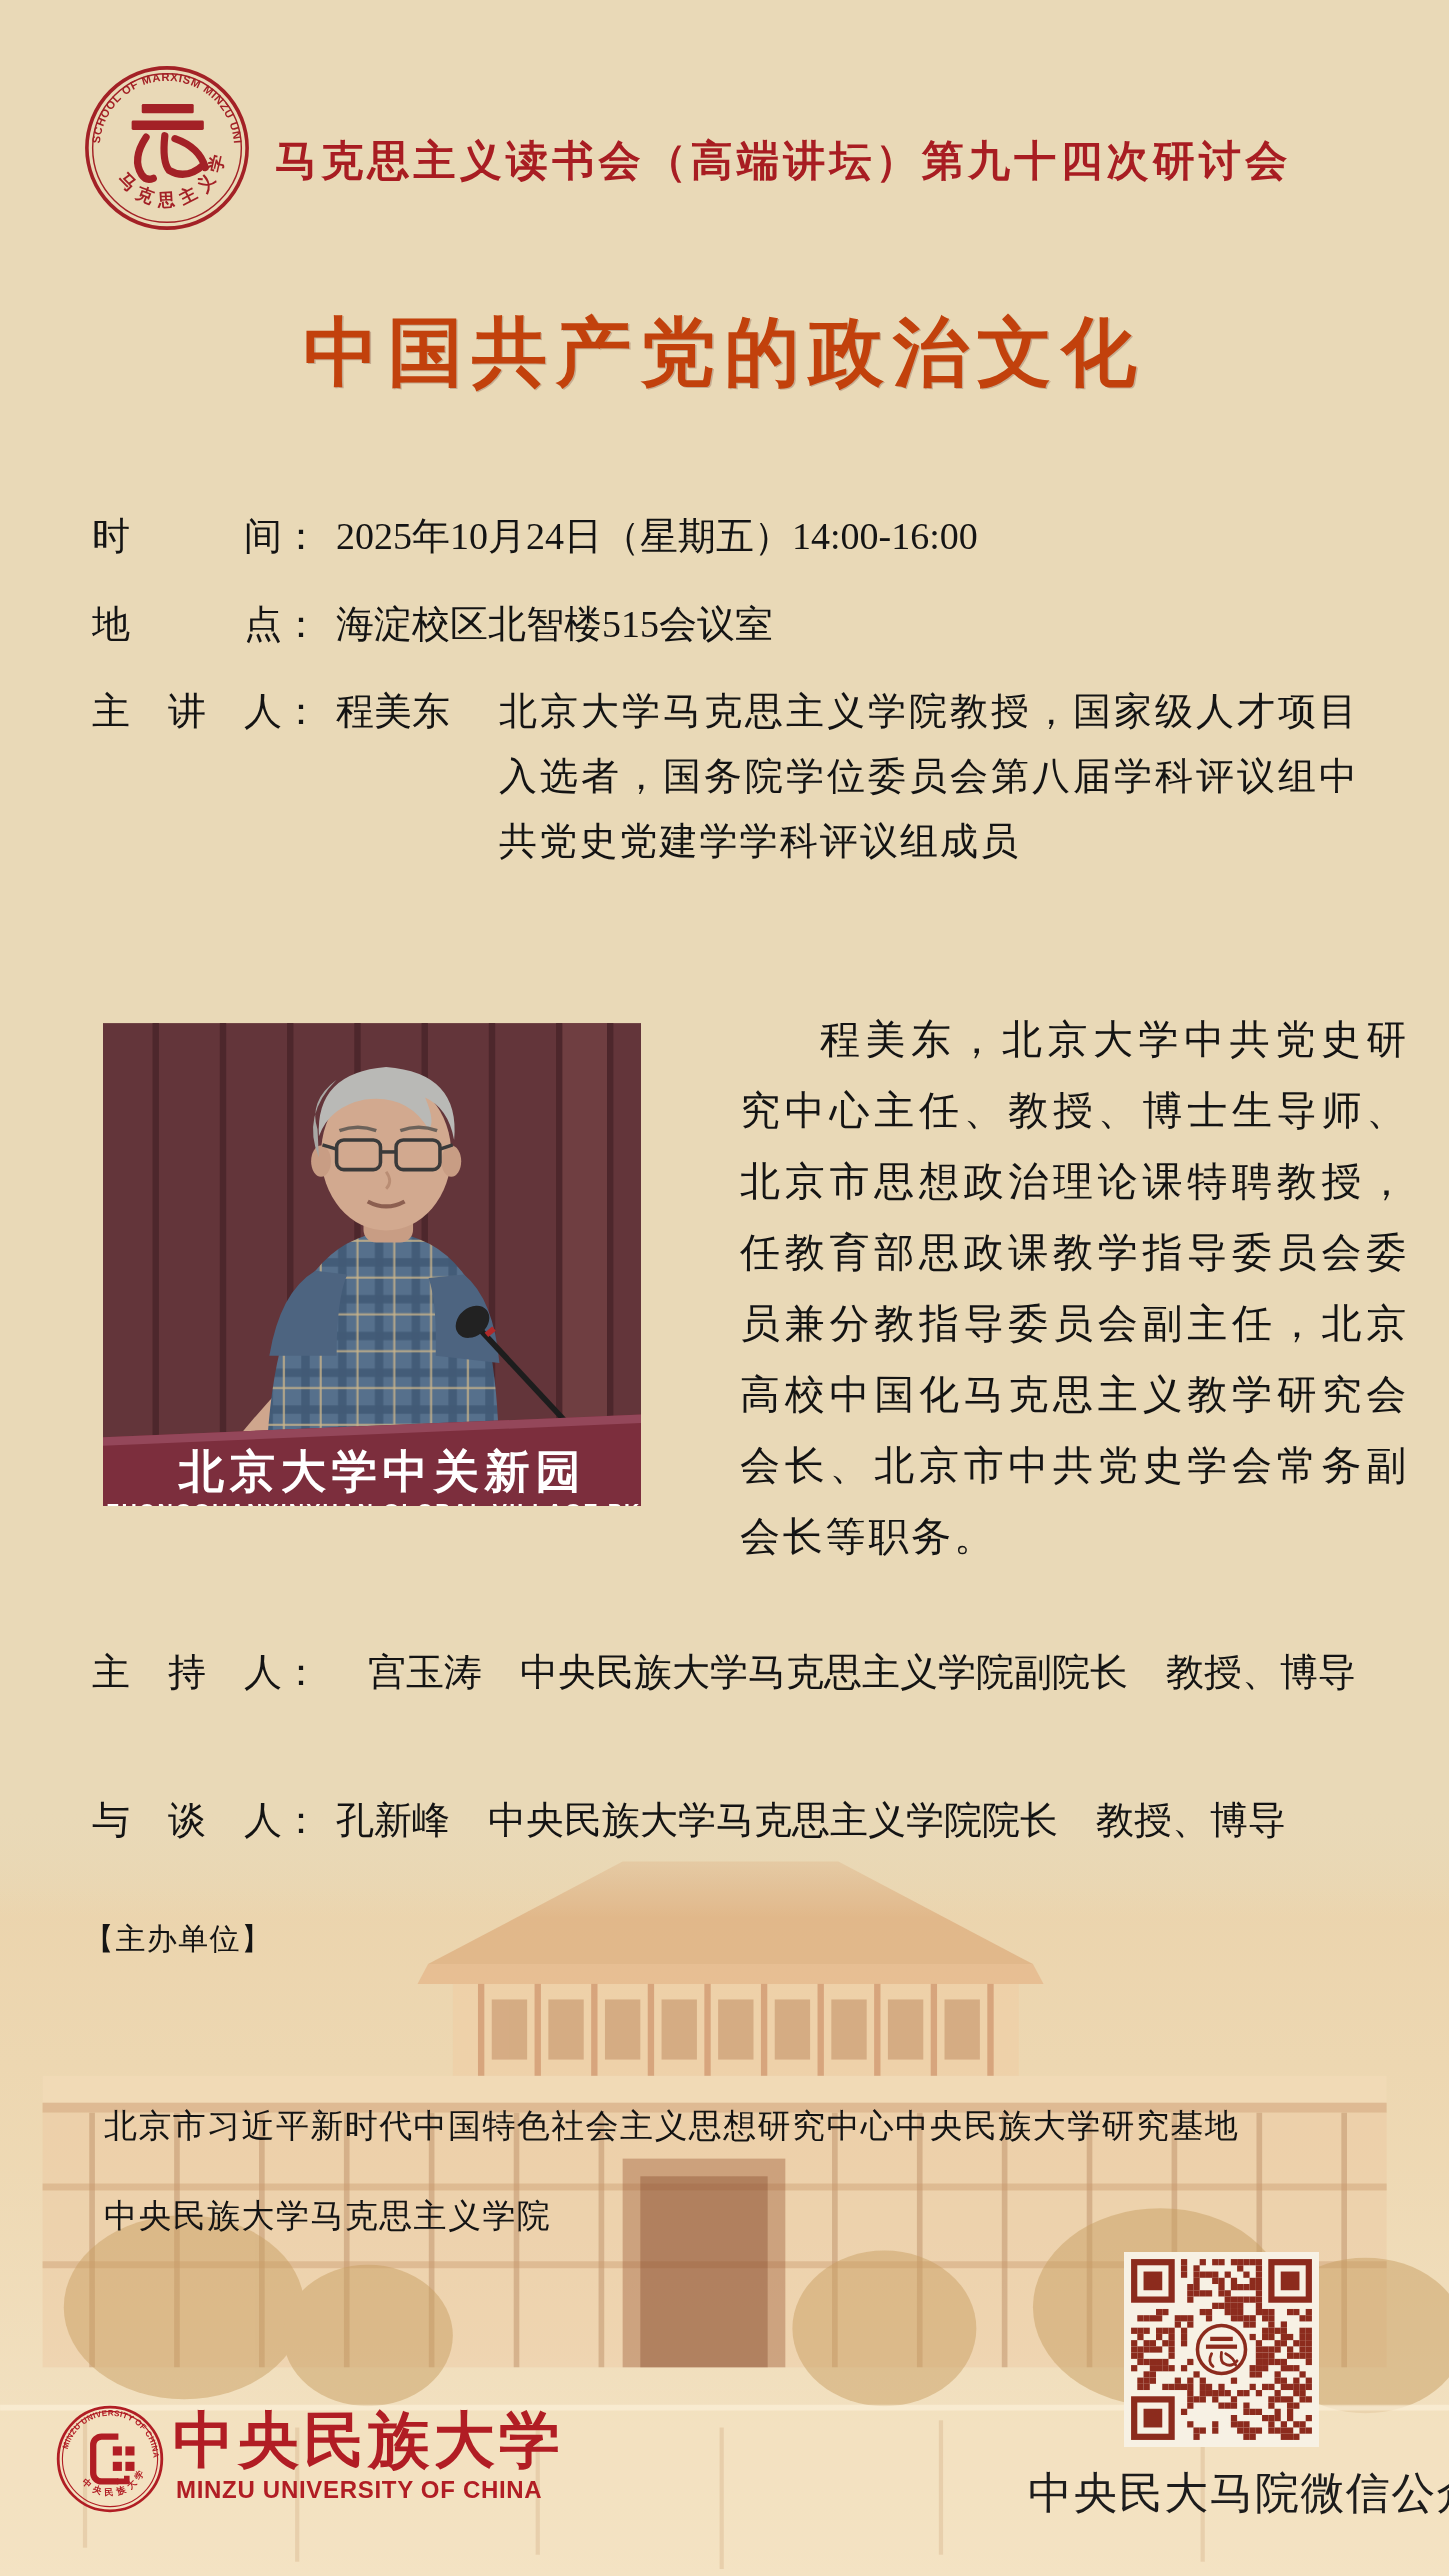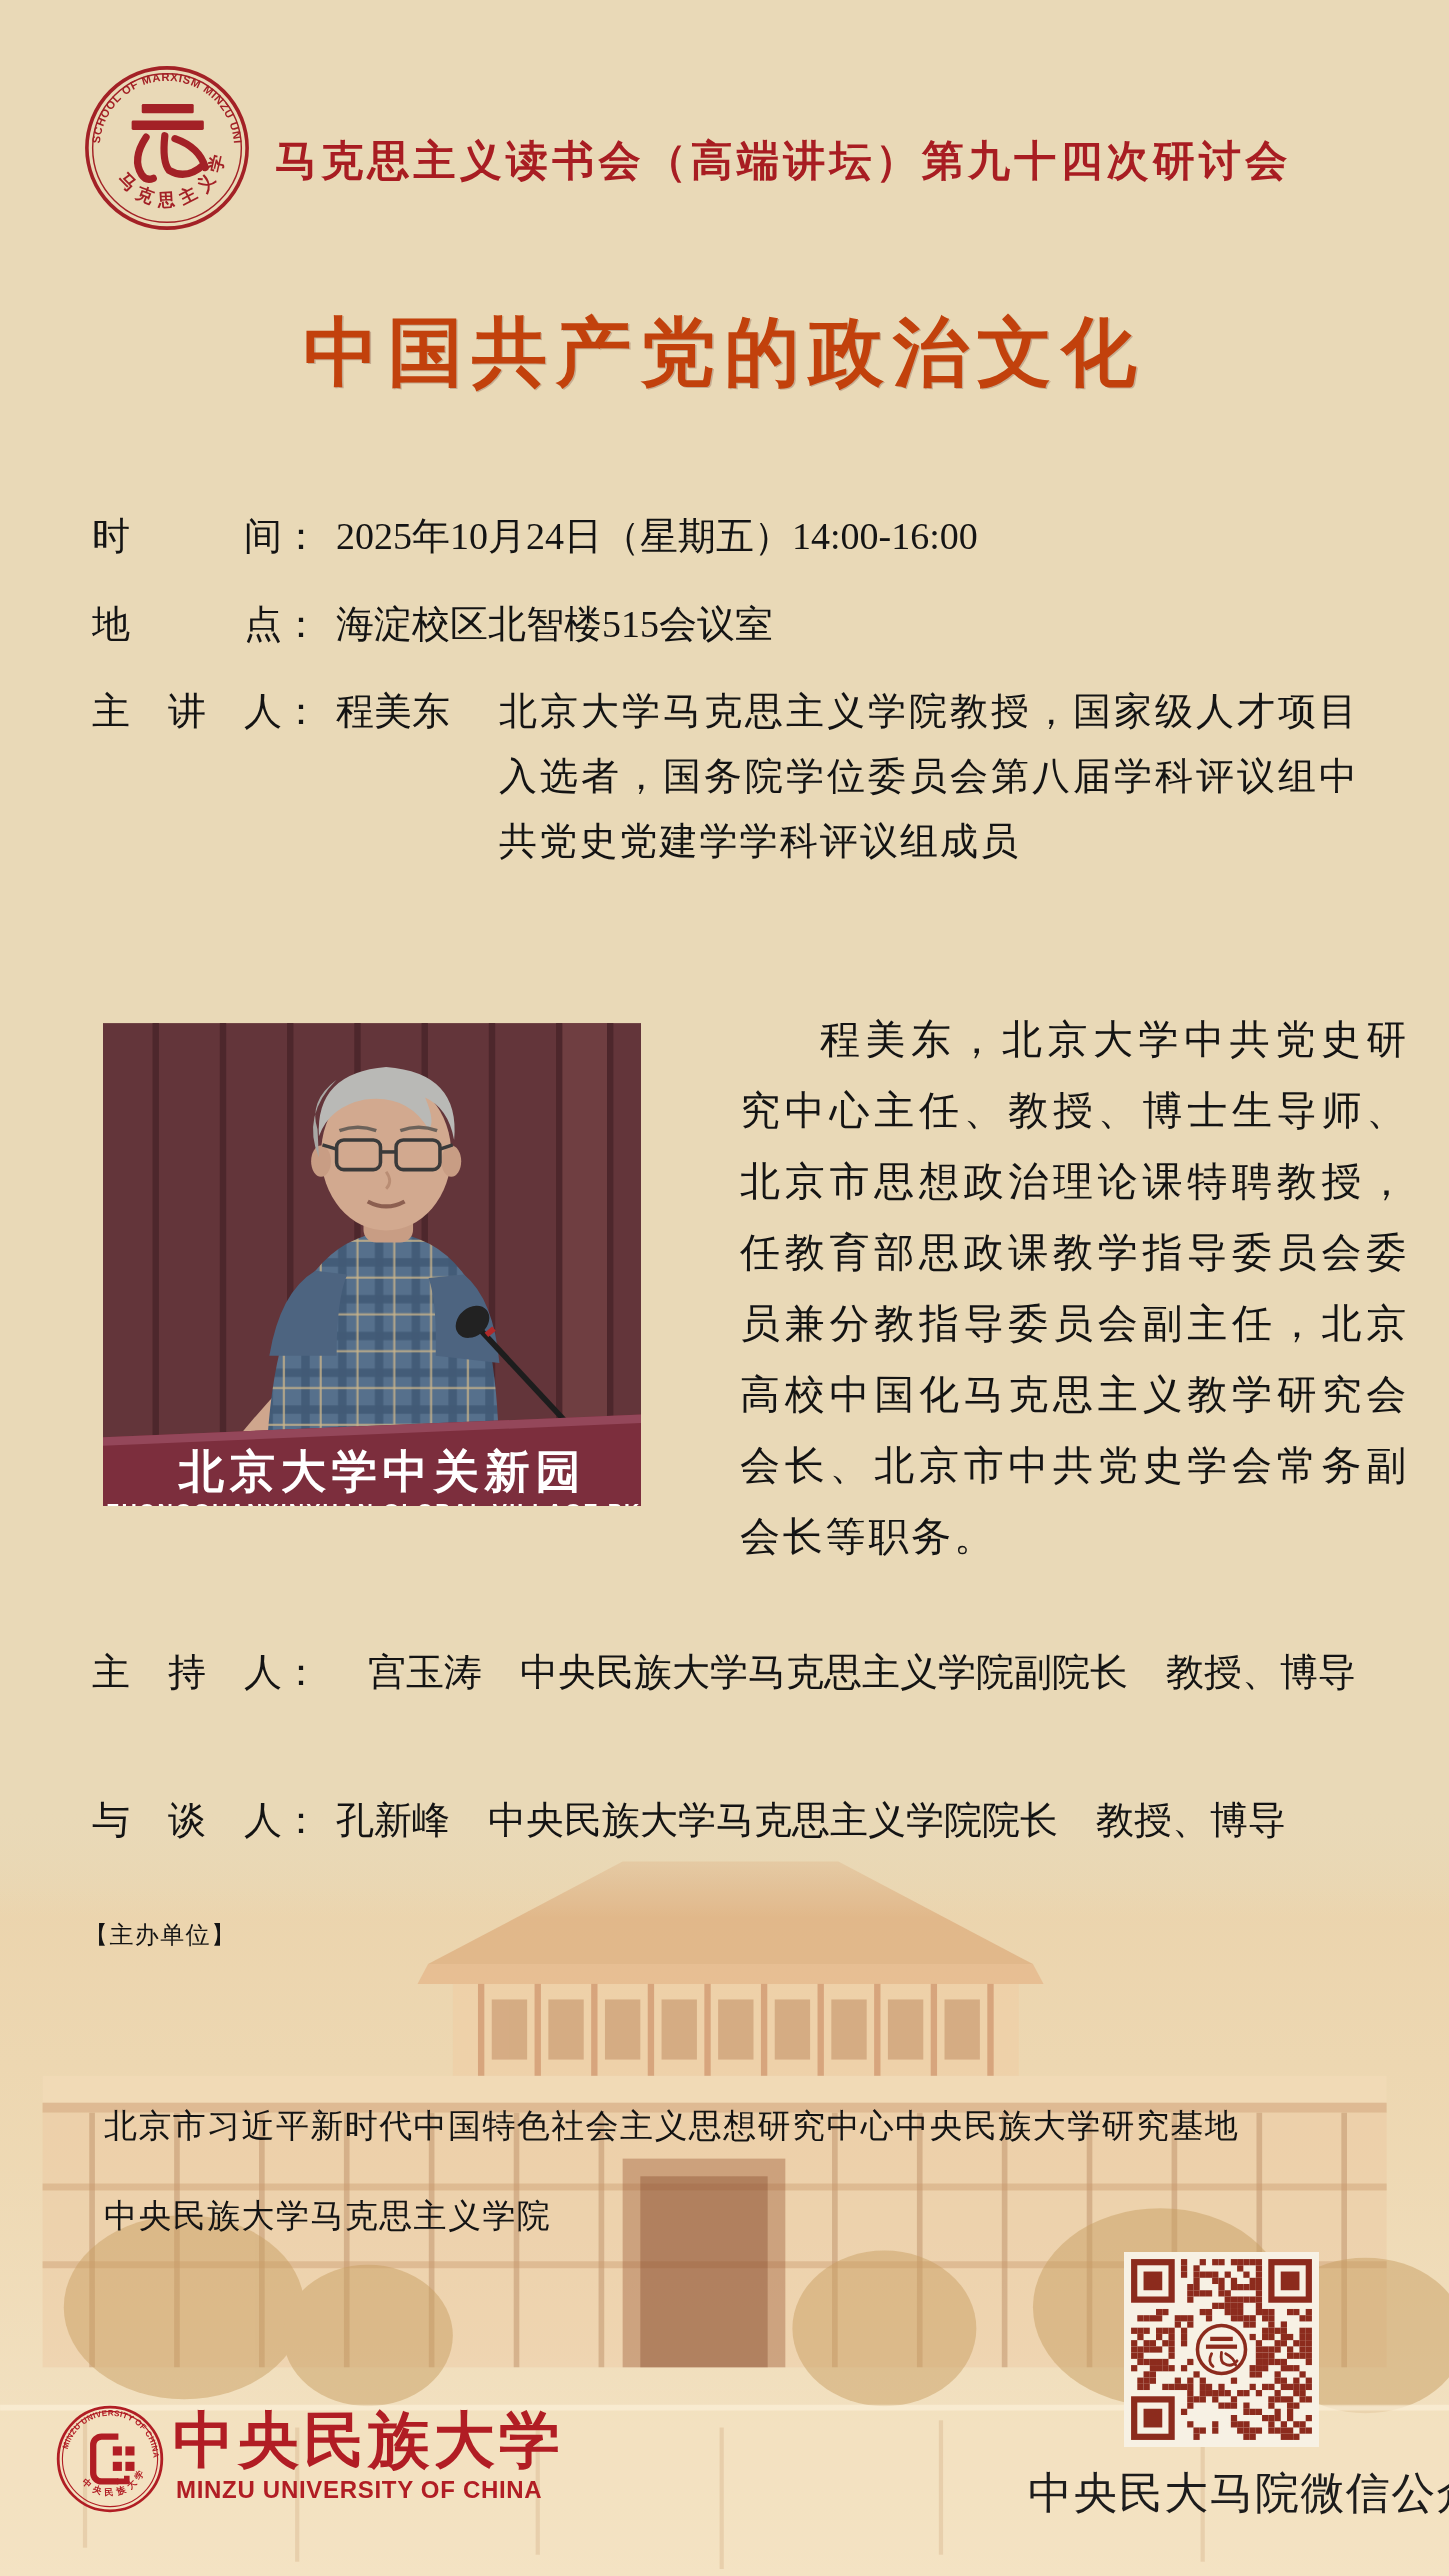--- a/index.html
+++ b/index.html
@@ -50,21 +50,21 @@
   .row-discussant{top:1788px;}
   
   .speaker-photo{position:absolute;left:103px;top:987px;width:538px;height:483px;margin-top:36px;}
   
   .bio{
     position:absolute;left:740px;top:1004px;width:669px;
     font-size:40px;line-height:71px;letter-spacing:2.8px;
     text-align:justify;text-indent:2em;
   }
   
-  .org-heading{position:absolute;left:84px;top:1919px;font-size:24px;letter-spacing:1.4px;}
+  .org-heading{position:absolute;left:84px;top:1919px;font-size:30px;letter-spacing:1.4px;}
   .org-item{position:absolute;left:104px;font-size:33px;letter-spacing:1.4px;white-space:nowrap;}
   .org-item-0{top:2014px;}
   .org-item-1{top:2104px;}
   .org-item-2{top:2194px;}
   
   .seal-bottom{position:absolute;left:54px;top:2403px;width:112px;height:112px;}
   .uni-cn{
     position:absolute;left:173px;top:2400px;width:396px;
     font-size:61px;font-weight:900;color:#b11d24;letter-spacing:4.2px;white-space:nowrap;
   }

